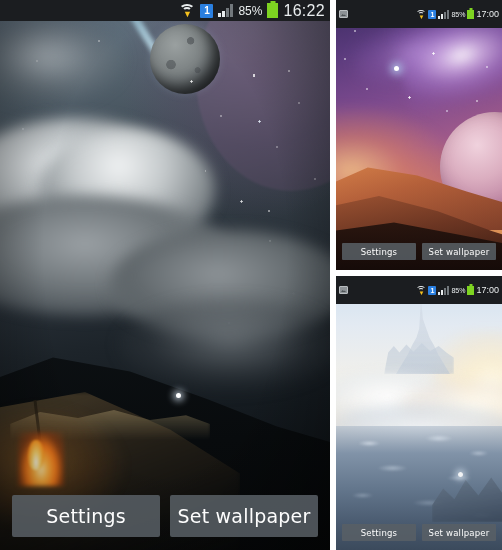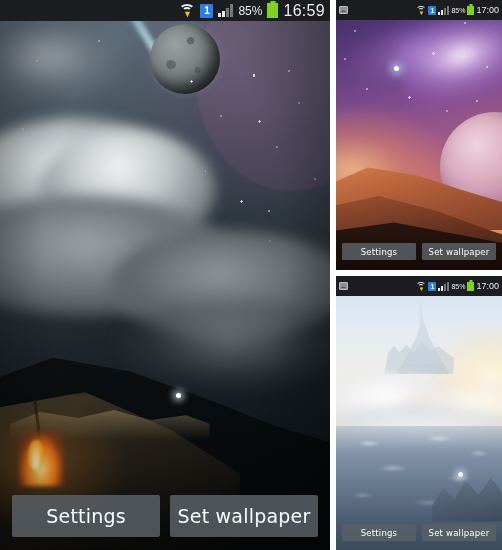--- a/index.html
+++ b/index.html
@@ -18,21 +18,21 @@
   #panel-br    { left: 336px; top: 276px; width: 166px; height: 274px; }
 
   
   .statusbar {
     position: absolute; left: 0; top: 0; width: 100%;
     background: #1b1d20;
     display: flex; align-items: center;
     z-index: 30;
   }
   .sb-lg { height: 21px; padding: 0 5px 0 4px; }
-  .sb-sm { height: 20px; padding: 0 3px 0 3px; }
+  .sb-sm { height: 28px; padding: 0 3px 0 3px; }
   .sb-left { display: flex; align-items: center; gap: 3px; flex: 1; }
   .sb-right { display: flex; align-items: center; }
   .sb-lg .sb-right { gap: 5px; }
   .sb-sm .sb-right { gap: 2px; }
 
   
   .ic-gallery {
     background: #8d9296; border: 1px solid #b9bdc0;
     position: relative; display: inline-block; border-radius: 1px;
   }
@@ -422,21 +422,21 @@
         </span>
         <span class="ic-notif">1</span>
         <span class="ic-signal">
           <i class="on"></i>
             <i class="on"></i>
             <i></i>
             <i></i>
         </span>
         <span class="sb-text sb-pct">85%</span>
         <span class="ic-batt"></span>
-        <span class="sb-text sb-time">16:59</span>
+        <span class="sb-text sb-time">16:22</span>
       </div>
     </div>
 
     <div class="btnrow" id="btnrow-main">
       <button class="btn">Settings</button>
       <button class="btn">Set wallpaper</button>
     </div>
   </div>
 
   <div class="panel" id="panel-tr">

